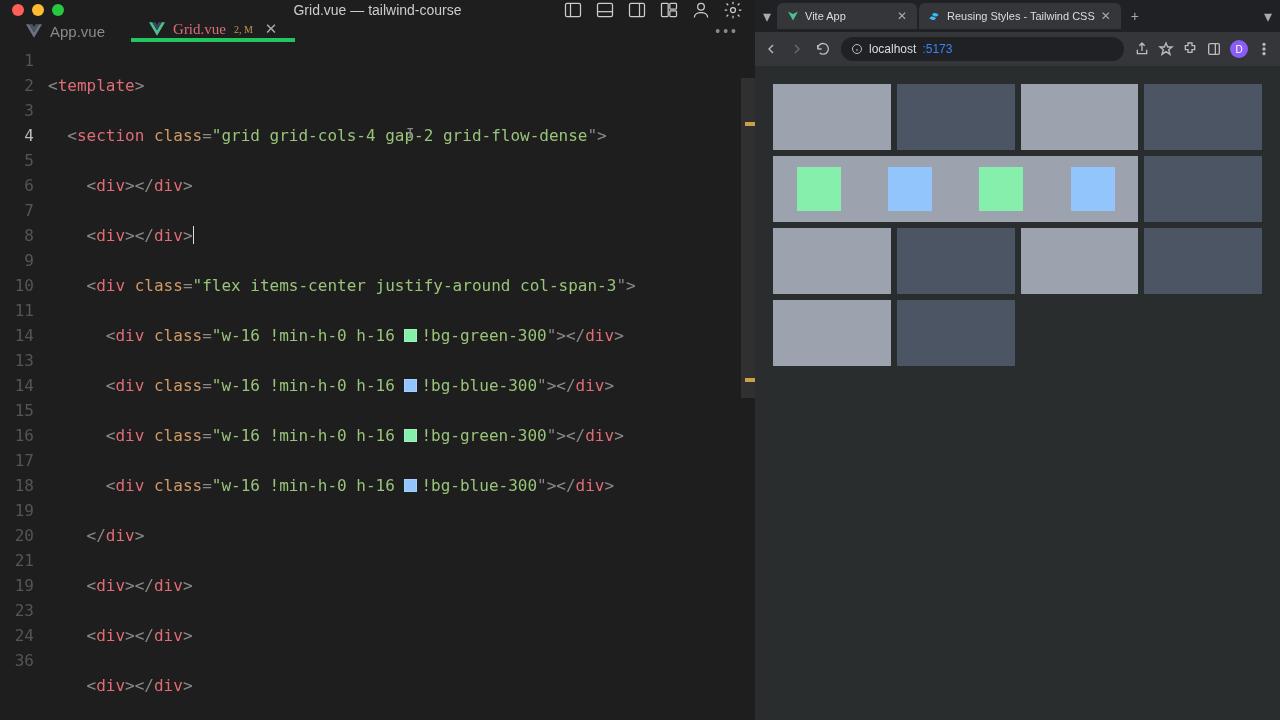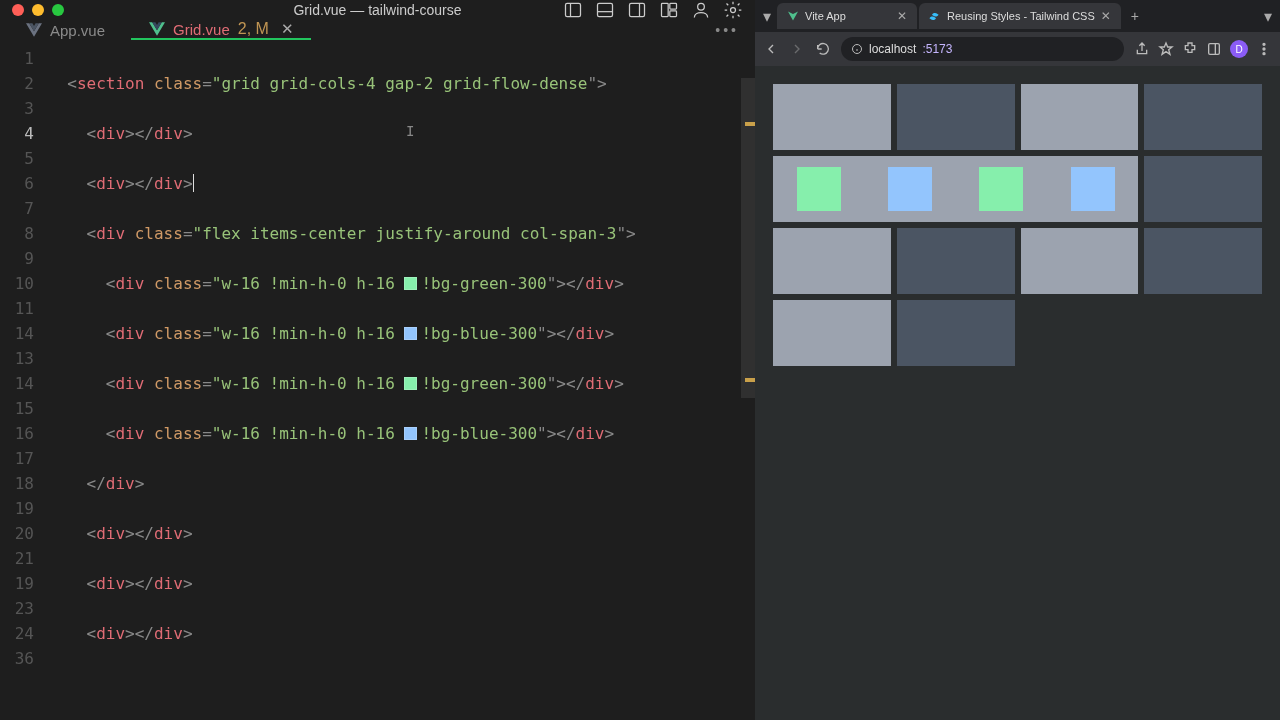--- a/index.html
+++ b/index.html
@@ -51,24 +51,25 @@
   padding: 0 18px;
   display: flex;
   align-items: center;
   gap: 8px;
   font-size: 15px;
   color: #8a8a8a;
   cursor: pointer;
   margin-left: 8px;
 }
 .tab.active {
-  border-bottom: 2px solid #22c55e;
+  border-bottom: 4px solid #22c55e;
+  font-family: Liberation Serif, serif;
 }
 .tab.active .tab-name { color: #e06c75; }
-.tab-meta { color: #c09553; font-size: 16px; }
+.tab-meta { color: #c09553; font-size: 10px; }
 .tab-close { color: #aaa; margin-left: 4px; }
 .vue-logo {
   width: 16px; height: 16px;
 }
 .tab.active .vue-logo path.outer { fill: #4fc08d; }
 .tab.active .vue-logo path.inner { fill: #35495e; }
 .tab:not(.active) .vue-logo path.outer { fill: #6b7280; }
 .tab:not(.active) .vue-logo path.inner { fill: #4b5563; }
 .tabs-dots { margin-left: auto; margin-right: 16px; align-self: center; color: #888; letter-spacing: 3px; font-size: 14px; }
 
@@ -186,21 +187,21 @@
   border-radius: 14px;
   height: 24px;
   display: flex;
   align-items: center;
   padding: 9px 10px;
   font-size: 12px;
   color: #ccc;
   gap: 6px;
 }
 .addr-input .host { color: #ddd; }
-.addr-input .port { color: #c4b5fd; }
+.addr-input .port { color: #3b82f6; }
 .addr-right { display: flex; gap: 8px; align-items: center; }
 .avatar { width: 18px; height: 18px; border-radius: 50%; background: #8b5cf6; color: #fff; font-size: 10px; display: flex; align-items: center; justify-content: center; }
 
 .viewport {
   flex: 1;
   background: #2a2d2e;
   padding: 18px 18px;
 }
 .grid-app {
   display: grid;
@@ -305,20 +306,21 @@
       <div class="ln">18</div>
       <div class="ln">19</div>
       <div class="ln">20</div>
       <div class="ln">21</div>
       <div class="ln">19</div>
       <div class="ln">23</div>
       <div class="ln">24</div>
       <div class="ln">36</div>
     </div>
     <div class="code">
+<div class="code-line"><span class="t-punc">&lt;</span><span class="t-el">template</span><span class="t-punc">&gt;</span></div>
 <div class="code-line"><span class="t-punc">  &lt;</span><span class="t-el">section</span><span class="t-attr"> class</span><span class="t-punc">=</span><span class="t-str">"</span><span class="t-str">grid grid-cols-4 gap-2 grid-flow-dense</span><span class="t-punc">"&gt;</span></div>
 <div class="code-line"><span class="t-punc">    &lt;</span><span class="t-el">div</span><span class="t-punc">&gt;&lt;/</span><span class="t-el">div</span><span class="t-punc">&gt;</span></div>
 <div class="code-line"><span class="t-punc">    &lt;</span><span class="t-el">div</span><span class="t-punc">&gt;&lt;/</span><span class="t-el">div</span><span class="t-punc">&gt;</span><span class="cursor"></span><span class="ibeam" style="left:358px; top:73px;">I</span></div>
 <div class="code-line"><span class="t-punc">    &lt;</span><span class="t-el">div</span><span class="t-attr"> class</span><span class="t-punc">=</span><span class="t-str">"</span><span class="t-str">flex items-center justify-around col-span-3</span><span class="t-punc">"&gt;</span></div>
 <div class="code-line"><span class="t-punc">      &lt;</span><span class="t-el">div</span><span class="t-attr"> class</span><span class="t-punc">=</span><span class="t-str">"</span><span class="t-str">w-16 !min-h-0 h-16 </span><span class="color-chip" style="background:#86efac"></span><span class="t-str">!bg-green-300</span><span class="t-punc">"&gt;&lt;/</span><span class="t-el">div</span><span class="t-punc">&gt;</span></div>
 <div class="code-line"><span class="t-punc">      &lt;</span><span class="t-el">div</span><span class="t-attr"> class</span><span class="t-punc">=</span><span class="t-str">"</span><span class="t-str">w-16 !min-h-0 h-16 </span><span class="color-chip" style="background:#93c5fd"></span><span class="t-str">!bg-blue-300</span><span class="t-punc">"&gt;&lt;/</span><span class="t-el">div</span><span class="t-punc">&gt;</span></div>
 <div class="code-line"><span class="t-punc">      &lt;</span><span class="t-el">div</span><span class="t-attr"> class</span><span class="t-punc">=</span><span class="t-str">"</span><span class="t-str">w-16 !min-h-0 h-16 </span><span class="color-chip" style="background:#86efac"></span><span class="t-str">!bg-green-300</span><span class="t-punc">"&gt;&lt;/</span><span class="t-el">div</span><span class="t-punc">&gt;</span></div>
 <div class="code-line"><span class="t-punc">      &lt;</span><span class="t-el">div</span><span class="t-attr"> class</span><span class="t-punc">=</span><span class="t-str">"</span><span class="t-str">w-16 !min-h-0 h-16 </span><span class="color-chip" style="background:#93c5fd"></span><span class="t-str">!bg-blue-300</span><span class="t-punc">"&gt;&lt;/</span><span class="t-el">div</span><span class="t-punc">&gt;</span></div>
 <div class="code-line"><span class="t-punc">    &lt;/</span><span class="t-el">div</span><span class="t-punc">&gt;</span></div>
 <div class="code-line"><span class="t-punc">    &lt;</span><span class="t-el">div</span><span class="t-punc">&gt;&lt;/</span><span class="t-el">div</span><span class="t-punc">&gt;</span></div>

